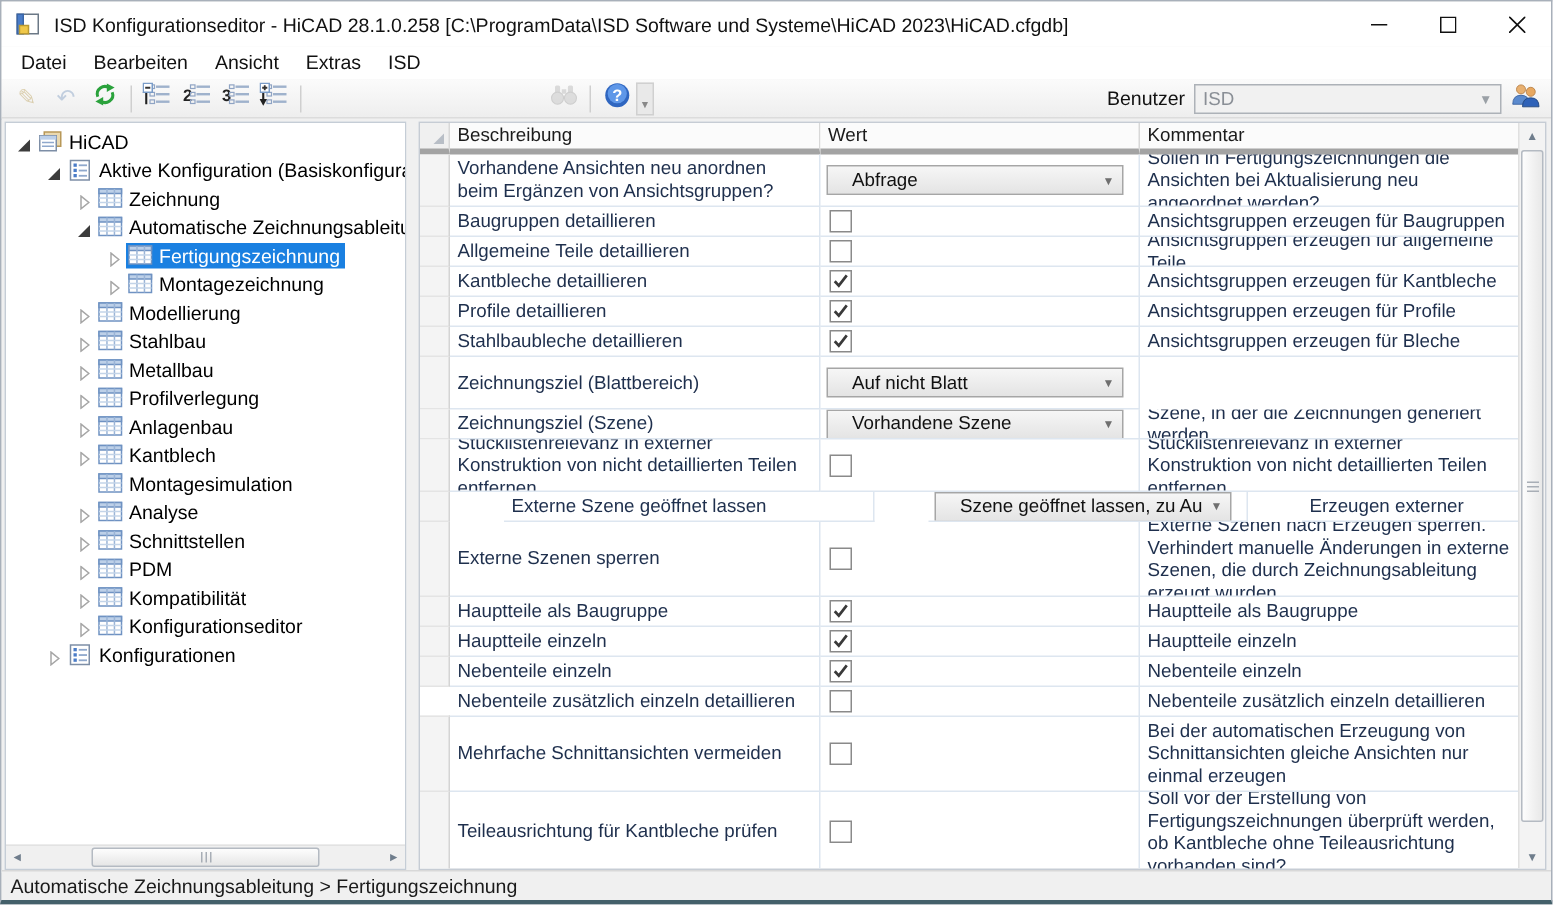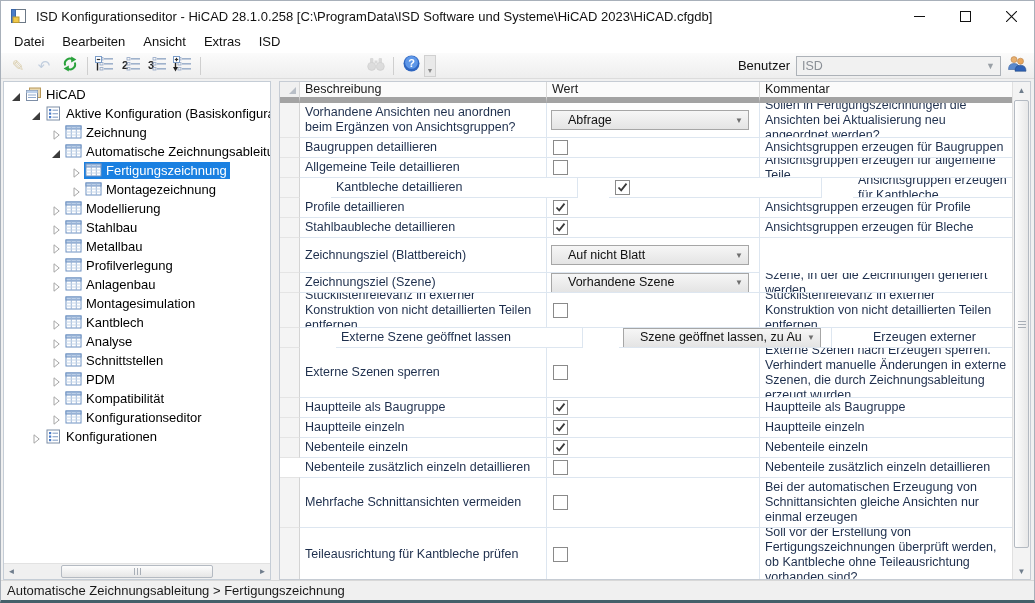--- a/index.html
+++ b/index.html
@@ -50,21 +50,21 @@
   
   .grid-panel{position:absolute;left:278px;top:1px;right:3px;height:499px;background:#fff;border:1px solid #c6ccd4;box-sizing:border-box;overflow:hidden;}
   .grid{position:absolute;left:0;top:0;right:17px;bottom:0;overflow:hidden;}
   .t-row{display:flex;width:100%;box-sizing:border-box;}
   .t-cell{box-sizing:border-box;border-right:1px solid #dde6f0;border-bottom:1px solid #dde6f0;overflow:hidden;
           display:flex;align-items:center;padding:2px 5px;font-size:12.5px;color:#1e2f4d;line-height:15px;}
   .c-ind{flex:0 0 20px;background:#f4f4f4;border-right:1px solid #d4d4d4;border-bottom:1px solid #e4e4e4;padding:0;position:relative;}
   .c-desc{flex:0 0 247px;}
   .c-val{flex:0 0 213px;padding:2px 4px;}
   .c-com{flex:1;}
-  .t-head .t-cell{background:#fbfbfb;border-right:1px solid #d8d8d8;border-bottom:6px solid #a3a3a3;color:#1a1a1a;height:21px;padding:0 5px;}
+  .t-head .t-cell{background:#fbfbfb;border-right:1px solid #d8d8d8;border-bottom:4px solid #a3a3a3;color:#1a1a1a;height:21px;padding:0 5px;}
   .t-head .c-ind{background:#f0f0f0;}
   .ind-tri{position:absolute;right:3px;bottom:3px;width:0;height:0;border-left:7px solid transparent;border-bottom:7px solid #b8bec6;}
   .dropdown{width:198px;height:20px;background:linear-gradient(#f6f6f6,#e4e4e4);border:1px solid #a6a6a6;
             display:flex;align-items:center;box-sizing:border-box;}
   .dropdown .dd-text{flex:1;font-size:12.5px;color:#111;padding-left:16px;white-space:nowrap;overflow:hidden;}
   .dropdown .dd-arrow{flex:0 0 auto;color:#6f6f6f;font-size:8px;padding:0 5px;}
   .checkbox{width:13px;height:13px;background:#fff;border:1px solid #8a8a8a;margin-left:2px;display:flex;align-items:center;justify-content:center;box-sizing:content-box;}
   
   .vscroll{position:absolute;top:0;right:0;width:17px;bottom:0;background:#f3f3f3;border-left:1px solid #e0e0e0;}
   .vs-arrow{position:absolute;left:0;right:0;height:16px;display:flex;align-items:center;justify-content:center;color:#6f7d8c;font-size:8px;}
@@ -431,49 +431,49 @@
                   <rect x="1" y="1" width="15" height="3" fill="#bdd0e8" stroke="#6f92c2"></rect>
                   <line x1="6.3" y1="1" x2="6.3" y2="13" stroke="#9ab4d6"></line>
                   <line x1="11.3" y1="1" x2="11.3" y2="13" stroke="#9ab4d6"></line>
                   <line x1="1" y1="7" x2="16" y2="7" stroke="#c3d4e8"></line>
                   <line x1="1" y1="10" x2="16" y2="10" stroke="#c3d4e8"></line>
                 </svg></span>
               <span class="tree-label">Anlagenbau</span>
             </span>
           </div>
           <div class="tree-item" style="padding-left: 46px;">
+            <span class="expander">
+              <svg width="10" height="10" viewBox="0 0 10 10">
+                <polygon points="3,0.8 8.2,5 3,9.2" fill="#fff" stroke="#a6a6a6"></polygon>
+              </svg>
+            </span>
+            <span class="node-content">
+              <span class="node-icon"><svg width="17" height="14" viewBox="0 0 17 14">
+                  <rect x="1" y="1" width="15" height="12" fill="#fff" stroke="#6f92c2"></rect>
+                  <rect x="1" y="1" width="15" height="3" fill="#bdd0e8" stroke="#6f92c2"></rect>
+                  <line x1="6.3" y1="1" x2="6.3" y2="13" stroke="#9ab4d6"></line>
+                  <line x1="11.3" y1="1" x2="11.3" y2="13" stroke="#9ab4d6"></line>
+                  <line x1="1" y1="7" x2="16" y2="7" stroke="#c3d4e8"></line>
+                  <line x1="1" y1="10" x2="16" y2="10" stroke="#c3d4e8"></line>
+                </svg></span>
+              <span class="tree-label">Kantblech</span>
+            </span>
+          </div>
+          <div class="tree-item" style="padding-left: 46px;">
             <span class="expander"></span>
             <span class="node-content">
               <span class="node-icon"><svg width="17" height="14" viewBox="0 0 17 14">
                   <rect x="1" y="1" width="15" height="12" fill="#fff" stroke="#6f92c2"></rect>
                   <rect x="1" y="1" width="15" height="3" fill="#bdd0e8" stroke="#6f92c2"></rect>
                   <line x1="6.3" y1="1" x2="6.3" y2="13" stroke="#9ab4d6"></line>
                   <line x1="11.3" y1="1" x2="11.3" y2="13" stroke="#9ab4d6"></line>
                   <line x1="1" y1="7" x2="16" y2="7" stroke="#c3d4e8"></line>
                   <line x1="1" y1="10" x2="16" y2="10" stroke="#c3d4e8"></line>
                 </svg></span>
               <span class="tree-label">Montagesimulation</span>
-            </span>
-          </div>
-          <div class="tree-item" style="padding-left: 46px;">
-            <span class="expander">
-              <svg width="10" height="10" viewBox="0 0 10 10">
-                <polygon points="3,0.8 8.2,5 3,9.2" fill="#fff" stroke="#a6a6a6"></polygon>
-              </svg>
-            </span>
-            <span class="node-content">
-              <span class="node-icon"><svg width="17" height="14" viewBox="0 0 17 14">
-                  <rect x="1" y="1" width="15" height="12" fill="#fff" stroke="#6f92c2"></rect>
-                  <rect x="1" y="1" width="15" height="3" fill="#bdd0e8" stroke="#6f92c2"></rect>
-                  <line x1="6.3" y1="1" x2="6.3" y2="13" stroke="#9ab4d6"></line>
-                  <line x1="11.3" y1="1" x2="11.3" y2="13" stroke="#9ab4d6"></line>
-                  <line x1="1" y1="7" x2="16" y2="7" stroke="#c3d4e8"></line>
-                  <line x1="1" y1="10" x2="16" y2="10" stroke="#c3d4e8"></line>
-                </svg></span>
-              <span class="tree-label">Kantblech</span>
             </span>
           </div>
           <div class="tree-item" style="padding-left: 46px;">
             <span class="expander">
               <svg width="10" height="10" viewBox="0 0 10 10">
                 <polygon points="3,0.8 8.2,5 3,9.2" fill="#fff" stroke="#a6a6a6"></polygon>
               </svg>
             </span>
             <span class="node-content">
               <span class="node-icon"><svg width="17" height="14" viewBox="0 0 17 14">
@@ -624,21 +624,21 @@
             <div class="t-cell c-com">Ansichtsgruppen erzeugen für Baugruppen</div>
           </div>
           <div class="t-row" style="height: 20px;">
             <div class="t-cell c-ind"></div>
             <div class="t-cell c-desc">Allgemeine Teile detaillieren</div>
             <div class="t-cell c-val">
               <div class="checkbox"></div>
             </div>
             <div class="t-cell c-com">Ansichtsgruppen erzeugen für allgemeine Teile</div>
           </div>
-          <div class="t-row" style="height: 20px; gap: 31px;">
+          <div class="t-row" style="height: 20px;">
             <div class="t-cell c-ind"></div>
             <div class="t-cell c-desc">Kantbleche detaillieren</div>
             <div class="t-cell c-val">
               <div class="checkbox">
                 <svg width="11" height="11" viewBox="0 0 11 11">
                   <path d="M1.5 5.5 L4.2 8.4 L9.5 1.6" fill="none" stroke="#3a3a3a" stroke-width="1.8"></path>
                 </svg>
               </div>
             </div>
             <div class="t-cell c-com">Ansichtsgruppen erzeugen für Kantbleche</div>

